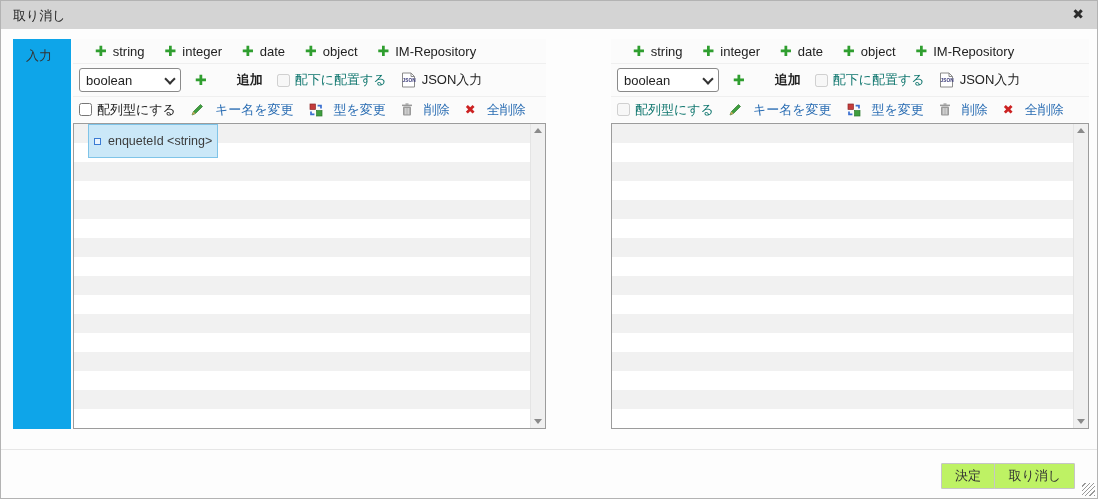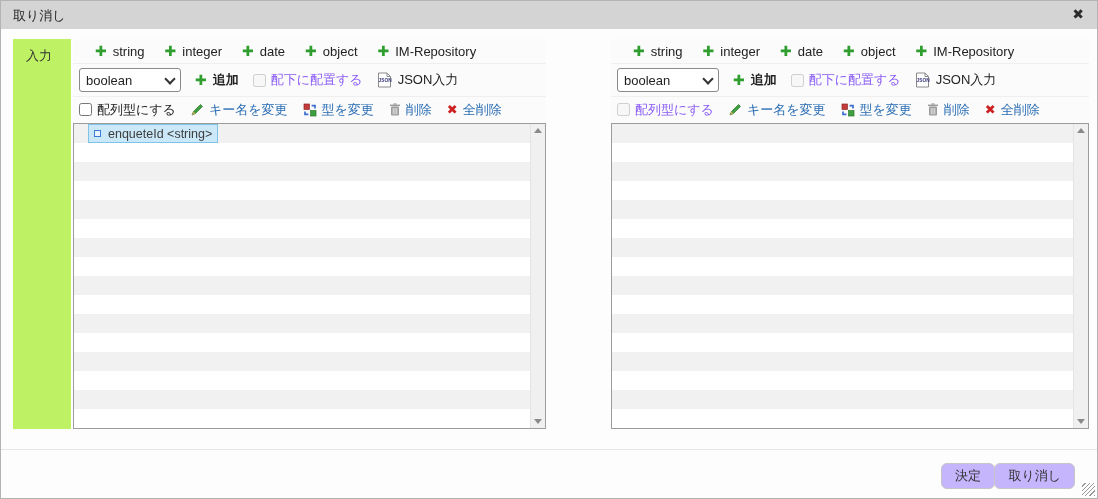--- a/index.html
+++ b/index.html
@@ -1,48 +1,48 @@
 <!DOCTYPE html>
 <html><head>
 <meta charset="utf-8">
 <style>
   html,body{margin:0;padding:0;}
   body{font-family:"Liberation Sans","DejaVu Sans",sans-serif;background:#fff;}
   .dialog{position:relative;width:1098px;height:499px;background:#fdfdfd;border:1px solid #b3b3b3;box-sizing:border-box;overflow:hidden;}
   .titlebar{position:absolute;left:0;top:0;width:100%;height:28px;background:#d4d4d4;}
   .title{position:absolute;left:12px;top:6px;font-size:13px;color:#1f1f1f;}
   .close{position:absolute;right:13px;top:6px;font-size:14px;font-weight:bold;color:#2b2b2b;cursor:pointer;line-height:14px;}
-  .plabel{position:absolute;top:38px;width:58px;height:390px;background:#bef264;font-size:13px;color:#333;padding:8px 0 0 13px;box-sizing:border-box;}
+  .plabel{position:absolute;top:38px;width:58px;height:390px;background:#0ea5e9;font-size:13px;color:#333;padding:8px 0 0 13px;box-sizing:border-box;}
   #in-label{left:12px;} #out-label{left:550px;}
   .pcol{position:absolute;top:38px;height:390px;}
   #in-col{left:72px;width:473px;} #out-col{left:610px;width:478px;}
   .trow{display:flex;align-items:center;font-size:13px;color:#222;background:#fbfbfb;box-sizing:border-box;}
   .trow1{height:25px;gap:20px;padding-left:22px;border-bottom:1px solid #efefef;}
   .trow2{height:33px;gap:14px;padding-left:6px;border-bottom:1px solid #efefef;}
   .trow3{height:25px;gap:15px;padding-left:6px;}
   .tbtn{display:flex;align-items:center;gap:6px;cursor:pointer;white-space:nowrap;}
   .plus{color:#2f9e2f;font-weight:bold;font-size:14px;line-height:14px;}
-  .addlbl{font-weight:bold;}
+  .addlbl{font-weight:bold;margin-left:24px;}
   .selwrap{position:relative;width:102px;height:24px;}
   .selwrap select{width:100%;height:100%;border:1px solid #8a8a8a;border-radius:3px;background:#fff;font-size:13px;padding:0 20px 0 6px;appearance:none;-webkit-appearance:none;color:#222;font-family:inherit;}
   .chev{position:absolute;right:7px;top:7px;width:6px;height:6px;border-right:2px solid #333;border-bottom:2px solid #333;transform:rotate(45deg);pointer-events:none;}
   .chk{display:flex;align-items:center;gap:5px;cursor:pointer;white-space:nowrap;}
   .chk input{margin:0;width:13px;height:13px;}
-  .dis span{color:#8b5cf6;font-family:Liberation Serif, serif;}
-  .link{display:flex;align-items:center;gap:5px;color:#2a6db3;cursor:pointer;white-space:nowrap;}
+  .dis span{color:#0f766e;font-family:Liberation Serif, serif;}
+  .link{display:flex;align-items:center;gap:11px;color:#2a6db3;cursor:pointer;white-space:nowrap;}
   .redx{color:#cc2222;font-weight:bold;font-size:13px;}
   .icon{display:inline-flex;align-items:center;}
   .list{position:absolute;left:0;top:84px;width:100%;height:306px;border:1px solid #9c9c9c;box-sizing:border-box;background:repeating-linear-gradient(to bottom,#f1f1f1 0 19px,#ffffff 19px 38px);}
   .sbar{position:absolute;top:0;right:0;bottom:0;width:15px;background:#f0f0f0;border-left:1px solid #e4e4e4;display:flex;flex-direction:column;justify-content:space-between;align-items:center;padding:4px 0;box-sizing:border-box;}
   .tri-up{width:0;height:0;border-left:4px solid transparent;border-right:4px solid transparent;border-bottom:5px solid #8a8a8a;}
   .tri-down{width:0;height:0;border-left:4px solid transparent;border-right:4px solid transparent;border-top:5px solid #8a8a8a;}
-  .chip{position:absolute;left:14px;top:0;height:19px;display:flex;align-items:center;gap:7px;padding:8px 5px;background:#cbe8f8;border:1px solid #7fc4e8;font-size:12.5px;color:#3c3c3c;box-sizing:border-box;cursor:pointer;white-space:nowrap;}
+  .chip{position:absolute;left:14px;top:0;height:19px;display:flex;align-items:center;gap:7px;padding:16px 5px;background:#cbe8f8;border:1px solid #7fc4e8;font-size:12.5px;color:#3c3c3c;box-sizing:border-box;cursor:pointer;white-space:nowrap;}
   .sq{width:7px;height:7px;border:1px solid #3b7bd4;background:#eaf4fd;box-sizing:border-box;}
   .fsep{position:absolute;left:0;top:448px;width:100%;border-top:1px solid #e6e6e6;}
-  .btn{position:absolute;top:462px;height:26px;background:#c4b5fd;border:1px solid #c6c6c6;border-radius:6px;font-size:13px;color:#333;padding:0 13px;cursor:pointer;font-family:inherit;}
+  .btn{position:absolute;top:462px;height:26px;background:#bef264;border:1px solid #c6c6c6;border-radius:1px;font-size:13px;color:#333;padding:0 13px;cursor:pointer;font-family:inherit;}
   #ok-btn{right:102px;} #cancel-btn{right:22px;text-align:right;}
   .rhandle{position:absolute;right:2px;bottom:2px;width:13px;height:13px;background:repeating-linear-gradient(135deg,transparent 0 2px,#999 2px 3px);cursor:nwse-resize;}
 </style>
 </head>
 <body>
 
 <div class="dialog">
   <div class="titlebar">
     <span class="title">取り消し</span>
     <span class="close">✖</span>

